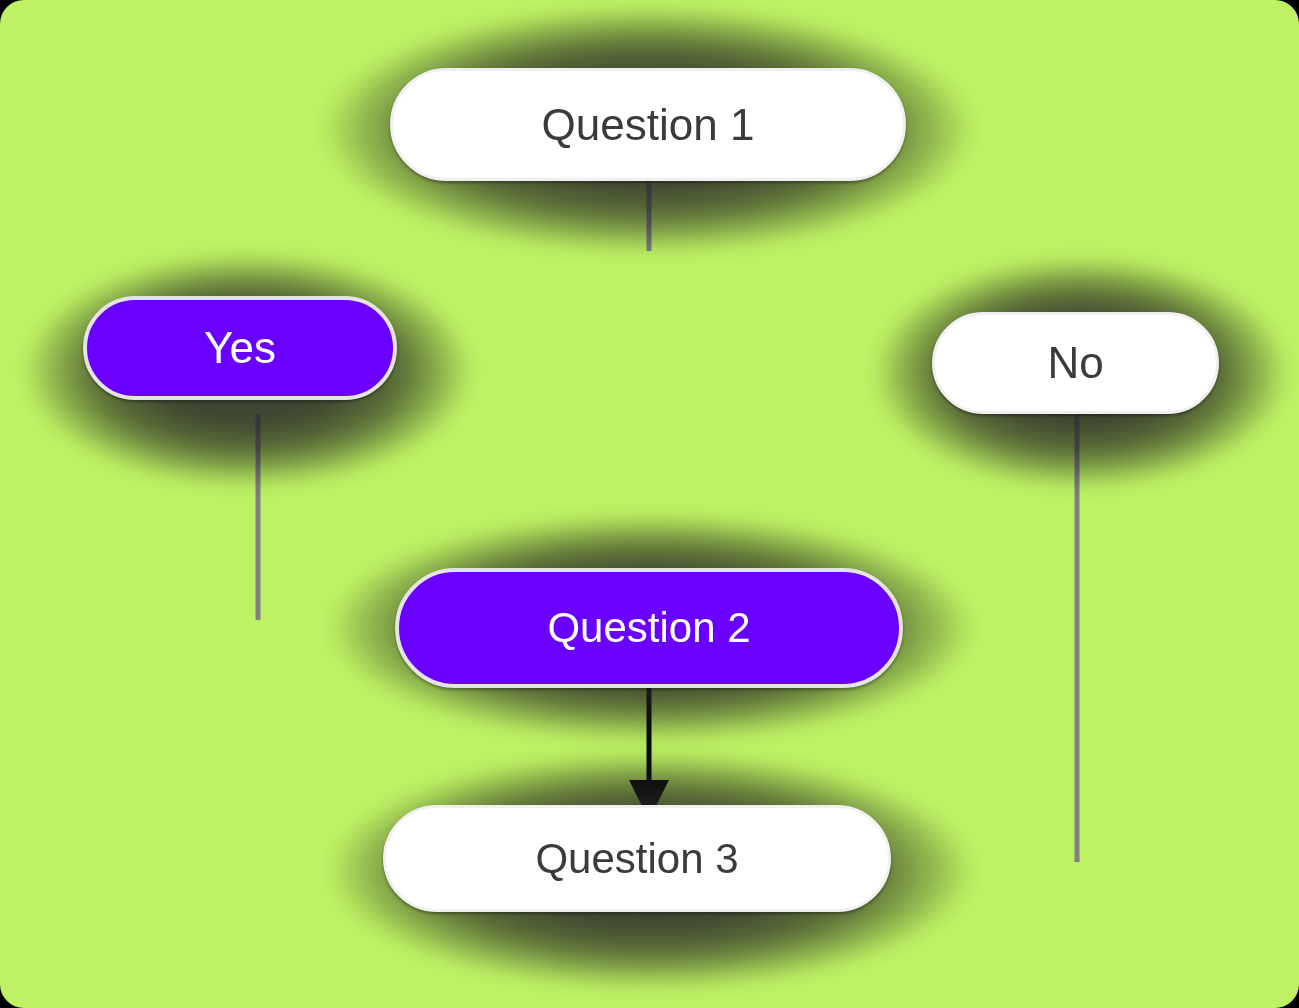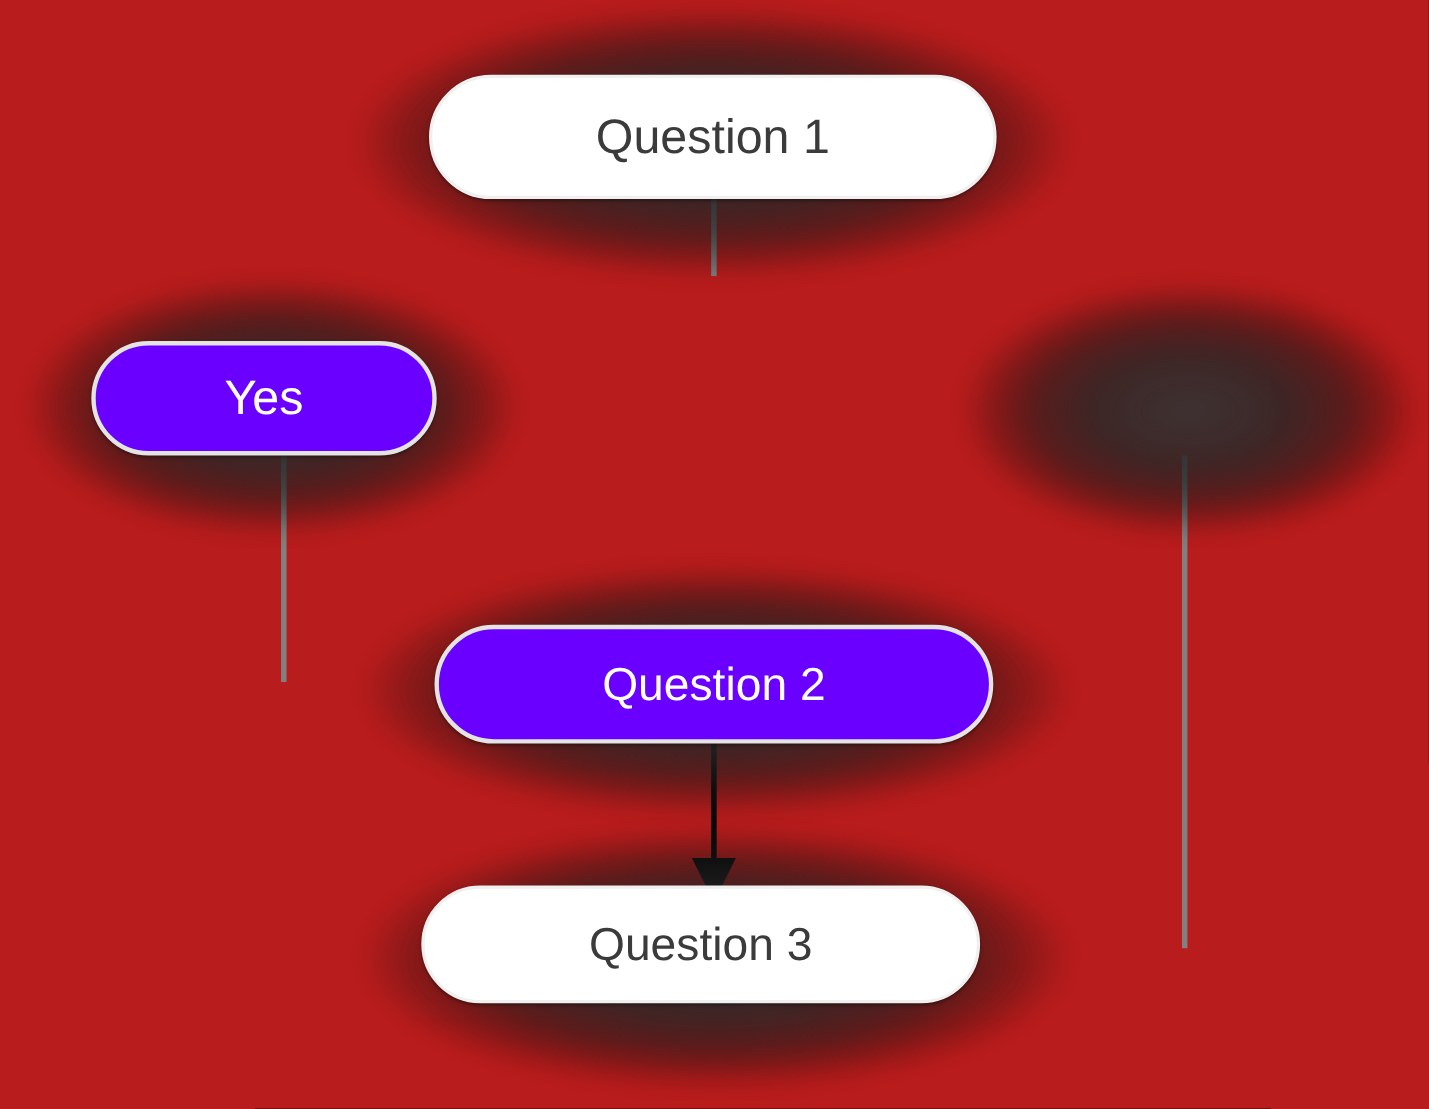--- a/index.html
+++ b/index.html
@@ -9,22 +9,23 @@
     background: #000000;
   }
   body {
     font-family: "Liberation Sans", sans-serif;
     -webkit-font-smoothing: antialiased;
   }
   #canvas {
     position: relative;
     width: 1299px;
     height: 1008px;
-    background: #b91c1c;
+    background: #bef264;
     overflow: hidden;
+    border-radius: 24px;
   }
 
   
   #edges {
     position: absolute;
     left: 0;
     top: 0;
     width: 1299px;
     height: 1008px;
     pointer-events: none;
@@ -94,25 +95,25 @@
   .node.accent {
     background: #6a00ff;
     border: 4px solid #e4e4e4;
     color: #ffffff;
     box-shadow: 0 2px 3px rgba(0,0,0,0.35);
   }
 
   
   #node-q1      { left: 390px; top: 68px;  width: 516px; height: 113px; }
   #halo-q1      { left: 320px; top: 6px;   width: 656px; height: 248px; }
-  #node-yes     { left: 83px;  top: 310px; width: 314px; height: 104px; }
+  #node-yes     { left: 83px;  top: 296px; width: 314px; height: 104px; }
   #halo-yes     { left: 22px;  top: 253px; width: 452px; height: 235px; }
   #node-no      { left: 932px; top: 312px; width: 287px; height: 102px; }
   #halo-no      { left: 872px; top: 257px; width: 418px; height: 232px; }
-  #node-q2      { left: 395px; top: 568px; width: 508px; height: 108px; }
+  #node-q2      { left: 395px; top: 568px; width: 508px; height: 120px; }
   #halo-q2      { left: 326px; top: 514px; width: 650px; height: 228px; }
   #node-q3      { left: 383px; top: 805px; width: 508px; height: 107px; }
   #halo-q3      { left: 326px; top: 752px; width: 650px; height: 238px; }
 
   .fs-44 { font-size: 44px; }
   .fs-42 { font-size: 42px; }
 </style>
 </head>
 <body>
 
@@ -141,20 +142,23 @@
   <div class="halo" id="halo-q3"></div>
 
   <div class="node light" id="node-q1">
     <span class="node-label fs-44">Question 1</span>
   </div>
 
   <div class="node accent" id="node-yes">
     <span class="node-label fs-44">Yes</span>
   </div>
 
+  <div class="node light" id="node-no">
+    <span class="node-label fs-44">No</span>
+  </div>
 
   <div class="node accent" id="node-q2">
     <span class="node-label fs-42">Question 2</span>
   </div>
 
   <div class="node light" id="node-q3">
     <span class="node-label fs-42">Question 3</span>
   </div>
 
 </div>

